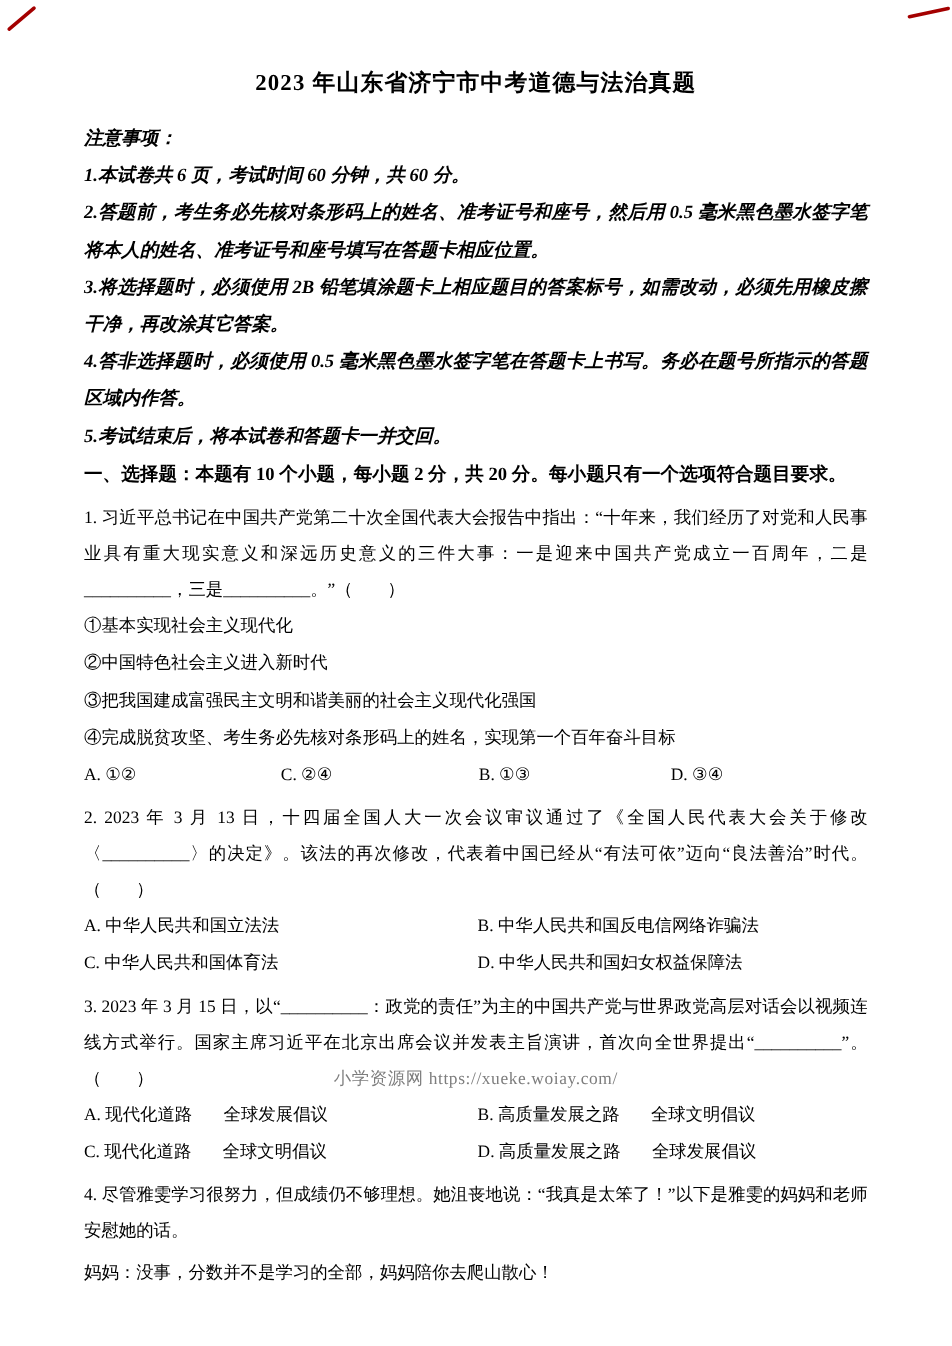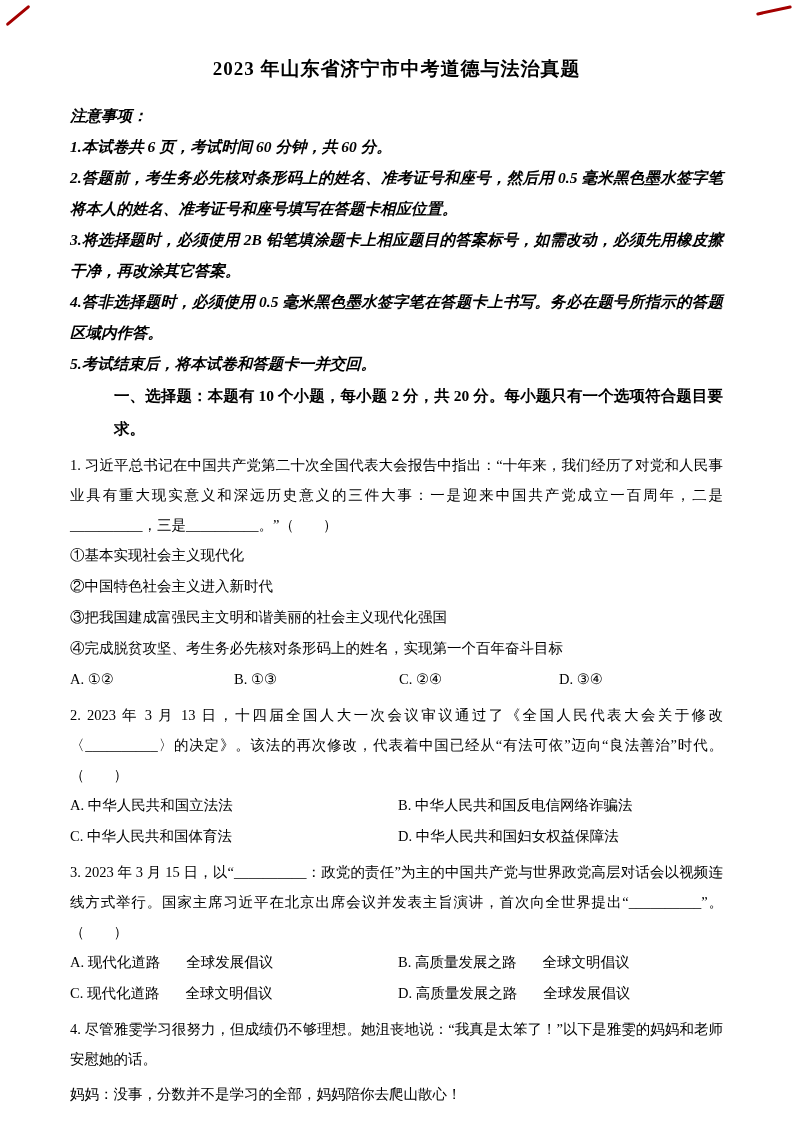--- a/index.html
+++ b/index.html
@@ -37,21 +37,20 @@
     line-height: 31px;
     text-align: justify;
     text-justify: inter-character;
     font-style: italic;
   }
   .section-heading {
     font-size: 15.5px;
     font-weight: 700;
     line-height: 33px;
     text-align: justify;
-    margin-left: 44px;
   }
   .stem {
     font-size: 14.5px;
     line-height: 30px;
     text-align: justify;
     text-justify: inter-character;
     margin-top: 5px;
   }
   .item {
     font-size: 14.5px;
@@ -116,22 +115,22 @@
 
     <p class="section-heading">一、选择题：本题有 10 个小题，每小题 2 分，共 20 分。每小题只有一个选项符合题目要求。</p>
 
     <p class="stem">1. 习近平总书记在中国共产党第二十次全国代表大会报告中指出：“十年来，我们经历了对党和人民事业具有重大现实意义和深远历史意义的三件大事：一是迎来中国共产党成立一百周年，二是__________，三是__________。”（　　）</p>
     <p class="item">①基本实现社会主义现代化</p>
     <p class="item">②中国特色社会主义进入新时代</p>
     <p class="item">③把我国建成富强民主文明和谐美丽的社会主义现代化强国</p>
     <p class="item">④完成脱贫攻坚、考生务必先核对条形码上的姓名，实现第一个百年奋斗目标</p>
     <div class="choices4">
       <span>A. ①②</span>
+      <span>C. ②④</span>
       <span>B. ①③</span>
-      <span>C. ②④</span>
       <span>D. ③④</span>
     </div>
 
     <p class="stem">2. 2023 年 3 月 13 日，十四届全国人大一次会议审议通过了《全国人民代表大会关于修改〈__________〉的决定》。该法的再次修改，代表着中国已经从“有法可依”迈向“良法善治”时代。（　　）</p>
     <div class="choices2">
       <span>A. 中华人民共和国立法法</span>
       <span>B. 中华人民共和国反电信网络诈骗法</span>
       <span>C. 中华人民共和国体育法</span>
       <span>D. 中华人民共和国妇女权益保障法</span>
     </div>
@@ -150,14 +149,17 @@
       <span>
         <span>D. 高质量发展之路</span><span class="pair-extra">全球发展倡议</span>
       </span>
     </div>
 
     <p class="stem">4. 尽管雅雯学习很努力，但成绩仍不够理想。她沮丧地说：“我真是太笨了！”以下是雅雯的妈妈和老师安慰她的话。</p>
     <p class="stem">妈妈：没事，分数并不是学习的全部，妈妈陪你去爬山散心！</p>
 
   </div>
 
+  <div class="footer">
+    <span>小学资源网 https://xueke.woiay.com/</span>
+  </div>
 
 </div>
 
 </body></html>

